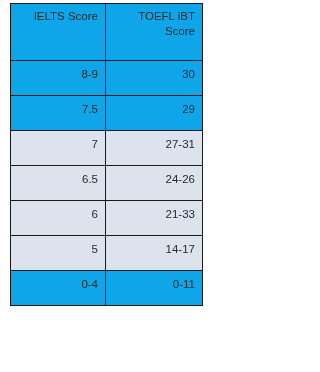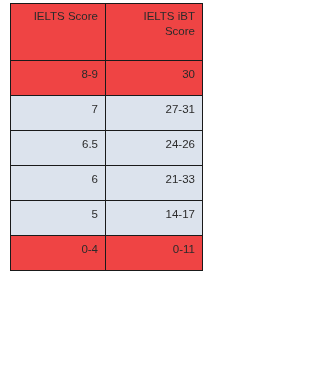--- a/index.html
+++ b/index.html
@@ -30,21 +30,21 @@
   #score-table th,
   #score-table td {
     border: 1px solid #1a1a1a;
     text-align: right;
     vertical-align: top;
     padding: 6px 7px 0 4px;
     font-size: 11.5px;
     line-height: 15px;
     color: #2b2b2b;
     font-weight: normal;
-    background: #ef4444;
+    background: #0ea5e9;
   }
 
   #score-table thead th {
     height: 51px;
     padding-top: 5px;
   }
   #score-table thead th .hdr-line {
     display: block;
   }
 
@@ -111,29 +111,33 @@
   <colgroup>
     <col class="col-ielts">
     <col class="col-toefl">
   </colgroup>
   <thead>
     <tr>
       <th>
         <span class="hdr-line">IELTS Score</span>
       </th>
       <th>
-        <span class="hdr-line">IELTS iBT</span>
+        <span class="hdr-line">TOEFL iBT</span>
         <span class="hdr-line">Score</span>
       </th>
     </tr>
   </thead>
   <tbody>
     <tr>
       <td>8-9</td>
       <td>30</td>
+    </tr>
+    <tr>
+      <td>7.5</td>
+      <td>29</td>
     </tr>
     <tr class="shaded">
       <td>7</td>
       <td>27-31</td>
     </tr>
     <tr class="shaded">
       <td>6.5</td>
       <td>24-26</td>
     </tr>
     <tr class="shaded">

